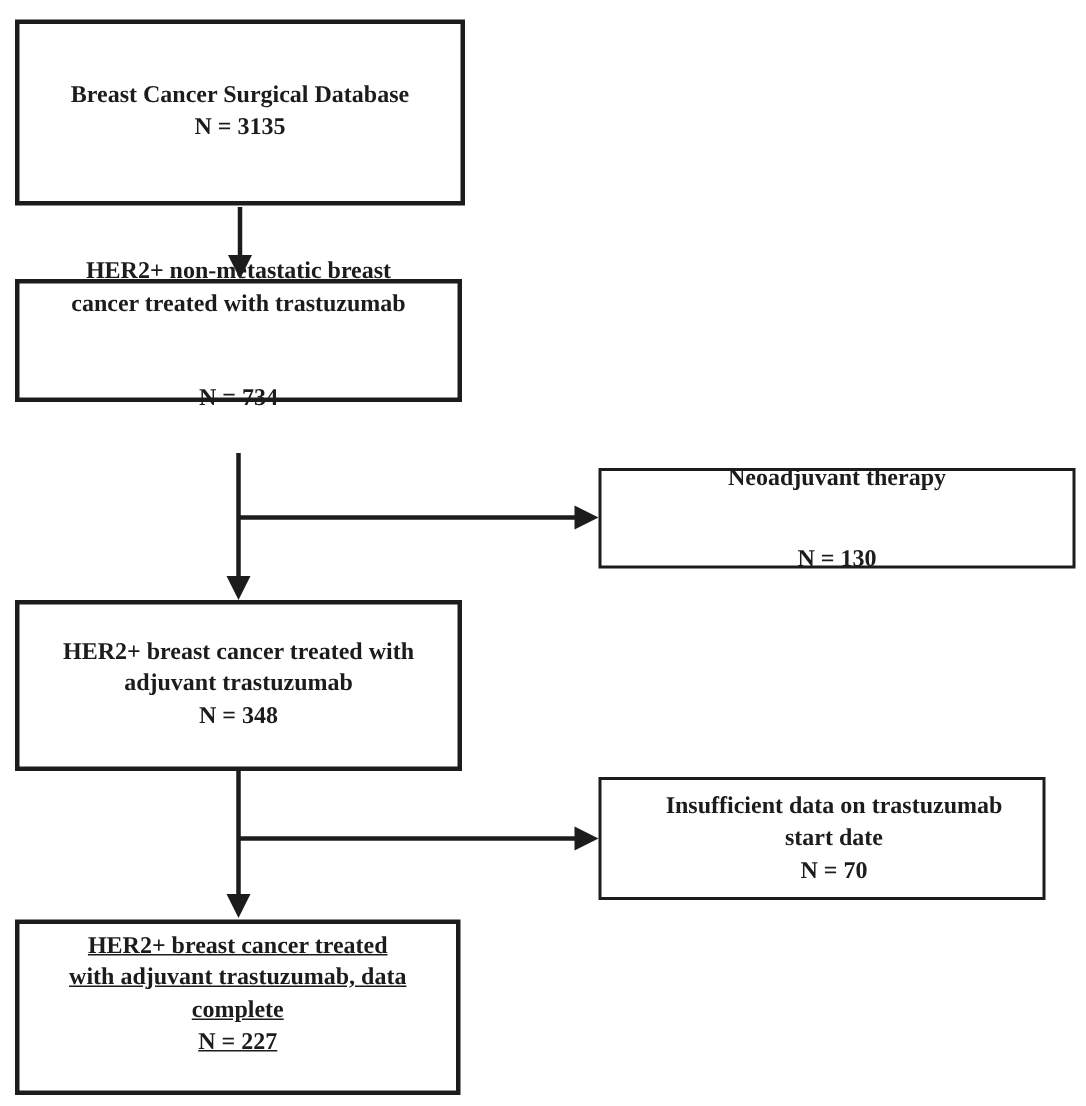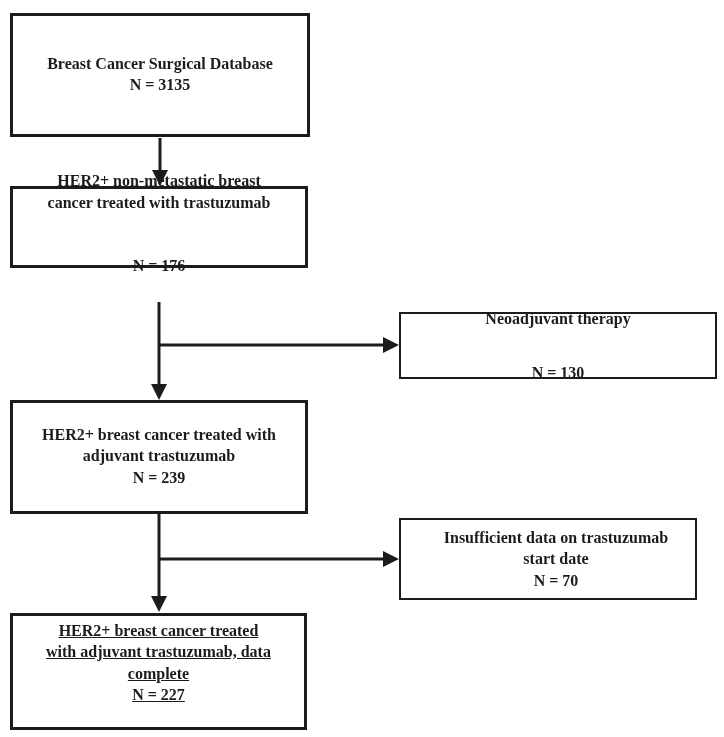--- a/index.html
+++ b/index.html
@@ -17,20 +17,21 @@
     color: #1c1c1c;
     overflow: hidden;
   }
   .node {
     position: absolute;
     box-sizing: border-box;
     background: #ffffff;
     border: 3px solid #1c1c1c;
     display: flex;
     flex-direction: column;
+    align-items: center;
     justify-content: center;
     text-align: center;
     font-size: 16px;
     line-height: 21.5px;
     z-index: 2;
   }
   .node--side {
     border-width: 2px;
   }
   .node-label {
@@ -92,32 +93,32 @@
   </svg>
 
   <div class="node node--db">
     <div class="node-label">Breast Cancer Surgical Database</div>
     <div class="node-n">N = 3135</div>
   </div>
 
   <div class="node node--her2">
     <div class="node-label">HER2+ non-metastatic breast
 cancer treated with trastuzumab</div>
-    <div class="node-n">N = 176</div>
+    <div class="node-n">N = 734</div>
   </div>
 
   <div class="node node--side node--neo">
     <div class="node-label">Neoadjuvant therapy</div>
     <div class="node-n">N = 130</div>
   </div>
 
   <div class="node node--adjuvant">
     <div class="node-label">HER2+ breast cancer treated with
 adjuvant trastuzumab</div>
-    <div class="node-n">N = 239</div>
+    <div class="node-n">N = 348</div>
   </div>
 
   <div class="node node--side node--insuf">
     <div class="node-label">Insufficient data on trastuzumab
 start date</div>
     <div class="node-n">N = 70</div>
   </div>
 
   <div class="node node--complete">
     <div class="node-label">HER2+ breast cancer treated

